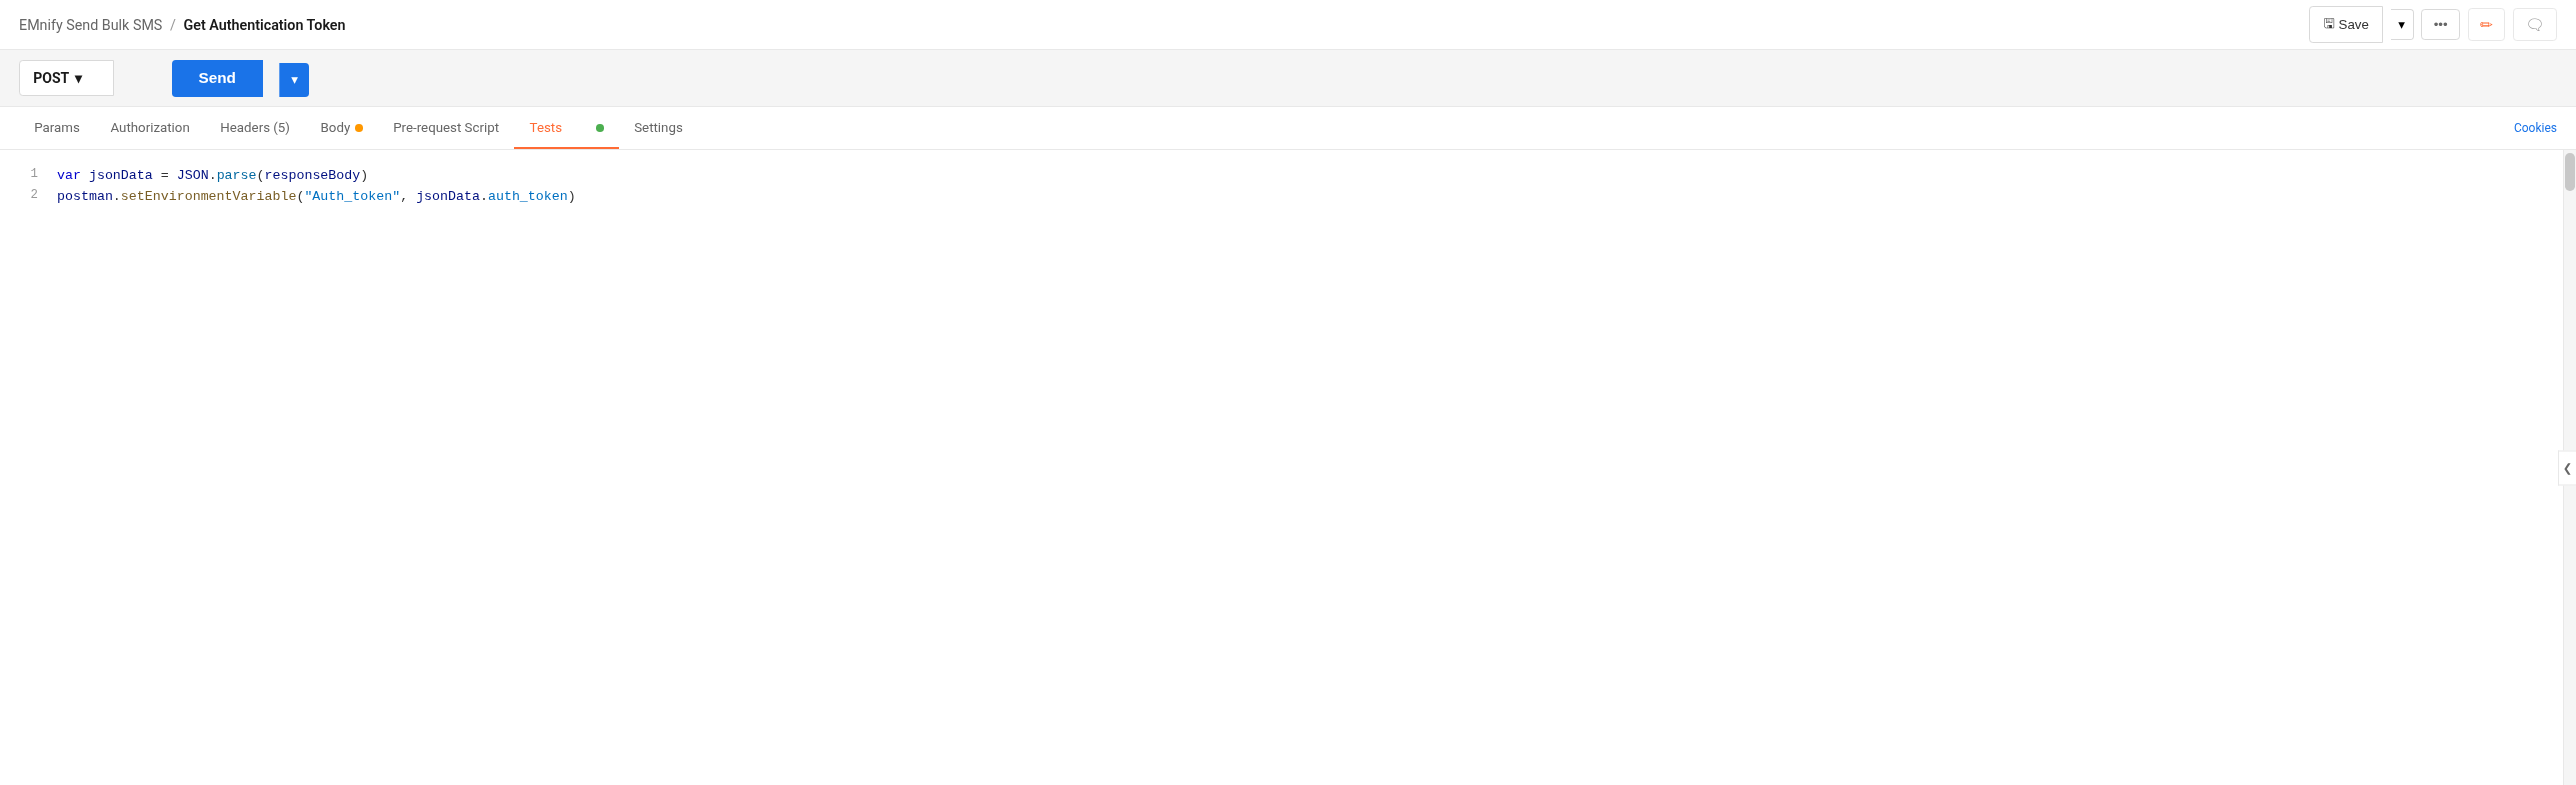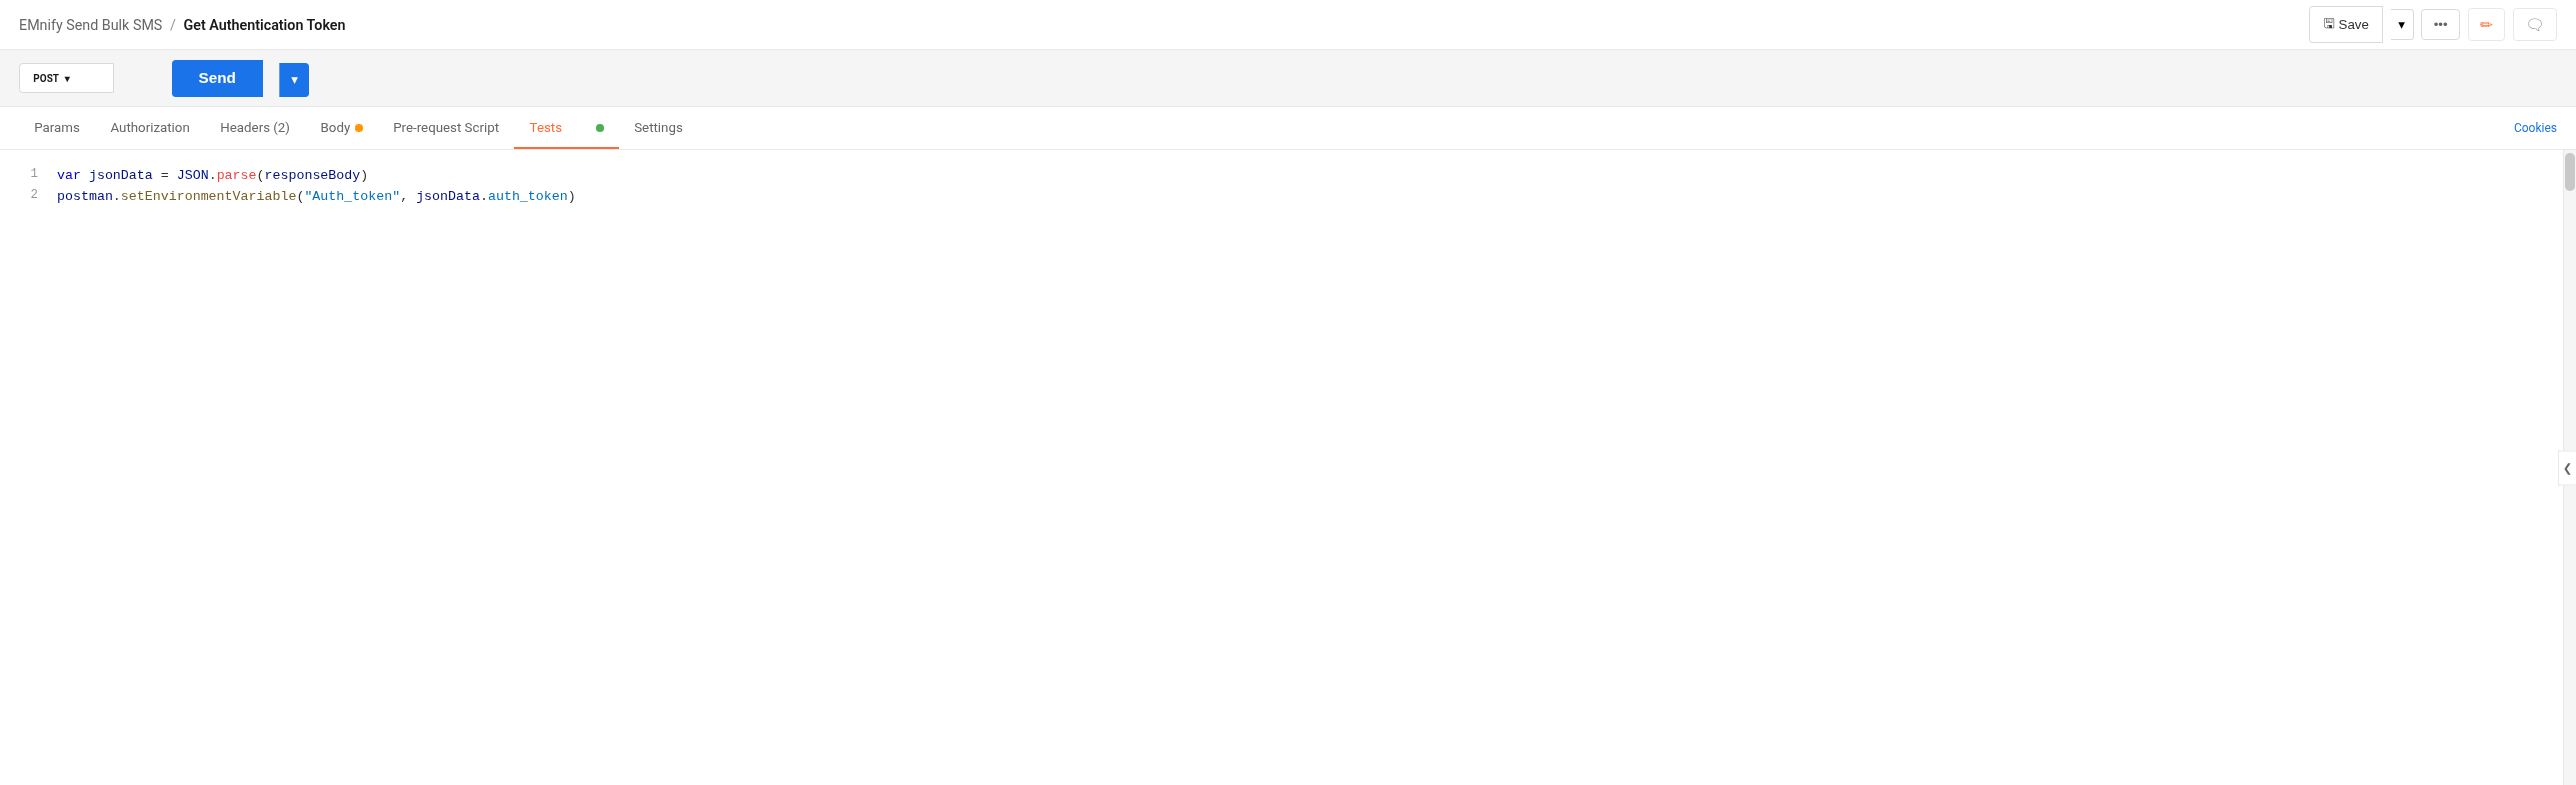--- a/index.html
+++ b/index.html
@@ -117,21 +117,21 @@
     .method-select {
       display: flex;
       align-items: center;
       gap: 5.7px;
       background: #fff;
       border: 1px solid #d9d9d9;
       border-radius: 3.8px 0 0 3.8px;
       padding: 8.6px 13.3px;
       cursor: pointer;
       font-weight: 700;
-      font-size: 10px;
+      font-size: 14px;
       color: #1a1a1a;
       min-width: 95px;
     }
 
     .url-input {
       flex: 1;
       border: 1px solid #d9d9d9;
       border-left: none;
       border-radius: 0;
       padding: 8.6px 13.3px;
@@ -334,21 +334,21 @@
   </div>
 
   <div class="tabs-bar">
     <div class="tab-item">
       <span>Params</span>
     </div>
     <div class="tab-item">
       <span>Authorization</span>
     </div>
     <div class="tab-item">
-      <span>Headers (2)</span>
+      <span>Headers (5)</span>
     </div>
     <div class="tab-item">
       <span>Body</span>
       <span class="dot dot-orange"></span>
     </div>
     <div class="tab-item">
       <span>Pre-request Script</span>
     </div>
     <div class="tab-item active">
       <span>Tests</span>
@@ -359,21 +359,21 @@
     </div>
     <a class="cookies-link">Cookies</a>
   </div>
 
   <div class="content-area">
     <div class="code-editor-wrapper">
       <div class="code-area">
         <div class="code-line">
           <span class="line-number">1</span>
           <span class="code-text">
-            <span style="color:#0000cc;">var </span><span style="color:#001080;">jsonData</span><span style="color:#333;"> = </span><span style="color:#001080;">JSON</span><span style="color:#333;">.</span><span style="color:#ef4444;">parse</span><span style="color:#333;">(</span><span style="color:#001080;">responseBody</span><span style="color:#333;">)</span>
+            <span style="color:#0000cc;">var </span><span style="color:#001080;">jsonData</span><span style="color:#333;"> = </span><span style="color:#001080;">JSON</span><span style="color:#333;">.</span><span style="color:#0369a1;">parse</span><span style="color:#333;">(</span><span style="color:#001080;">responseBody</span><span style="color:#333;">)</span>
           </span>
         </div>
         <div class="code-line">
           <span class="line-number">2</span>
           <span class="code-text">
             <span style="color:#001080;">postman</span><span style="color:#333;">.</span><span style="color:#795e26;">setEnvironmentVariable</span><span style="color:#333;">(</span><span style="color:#0070c1;">"Auth_token"</span><span style="color:#333;">, </span><span style="color:#001080;">jsonData</span><span style="color:#333;">.</span><span style="color:#0070c1;">auth_token</span><span style="color:#333;">)</span>
           </span>
         </div>
       </div>
       <div style="position:absolute; right:0; top:0; width:13.3px; height:100%; background:#f5f5f5; border-left:1px solid #e8e8e8;">

